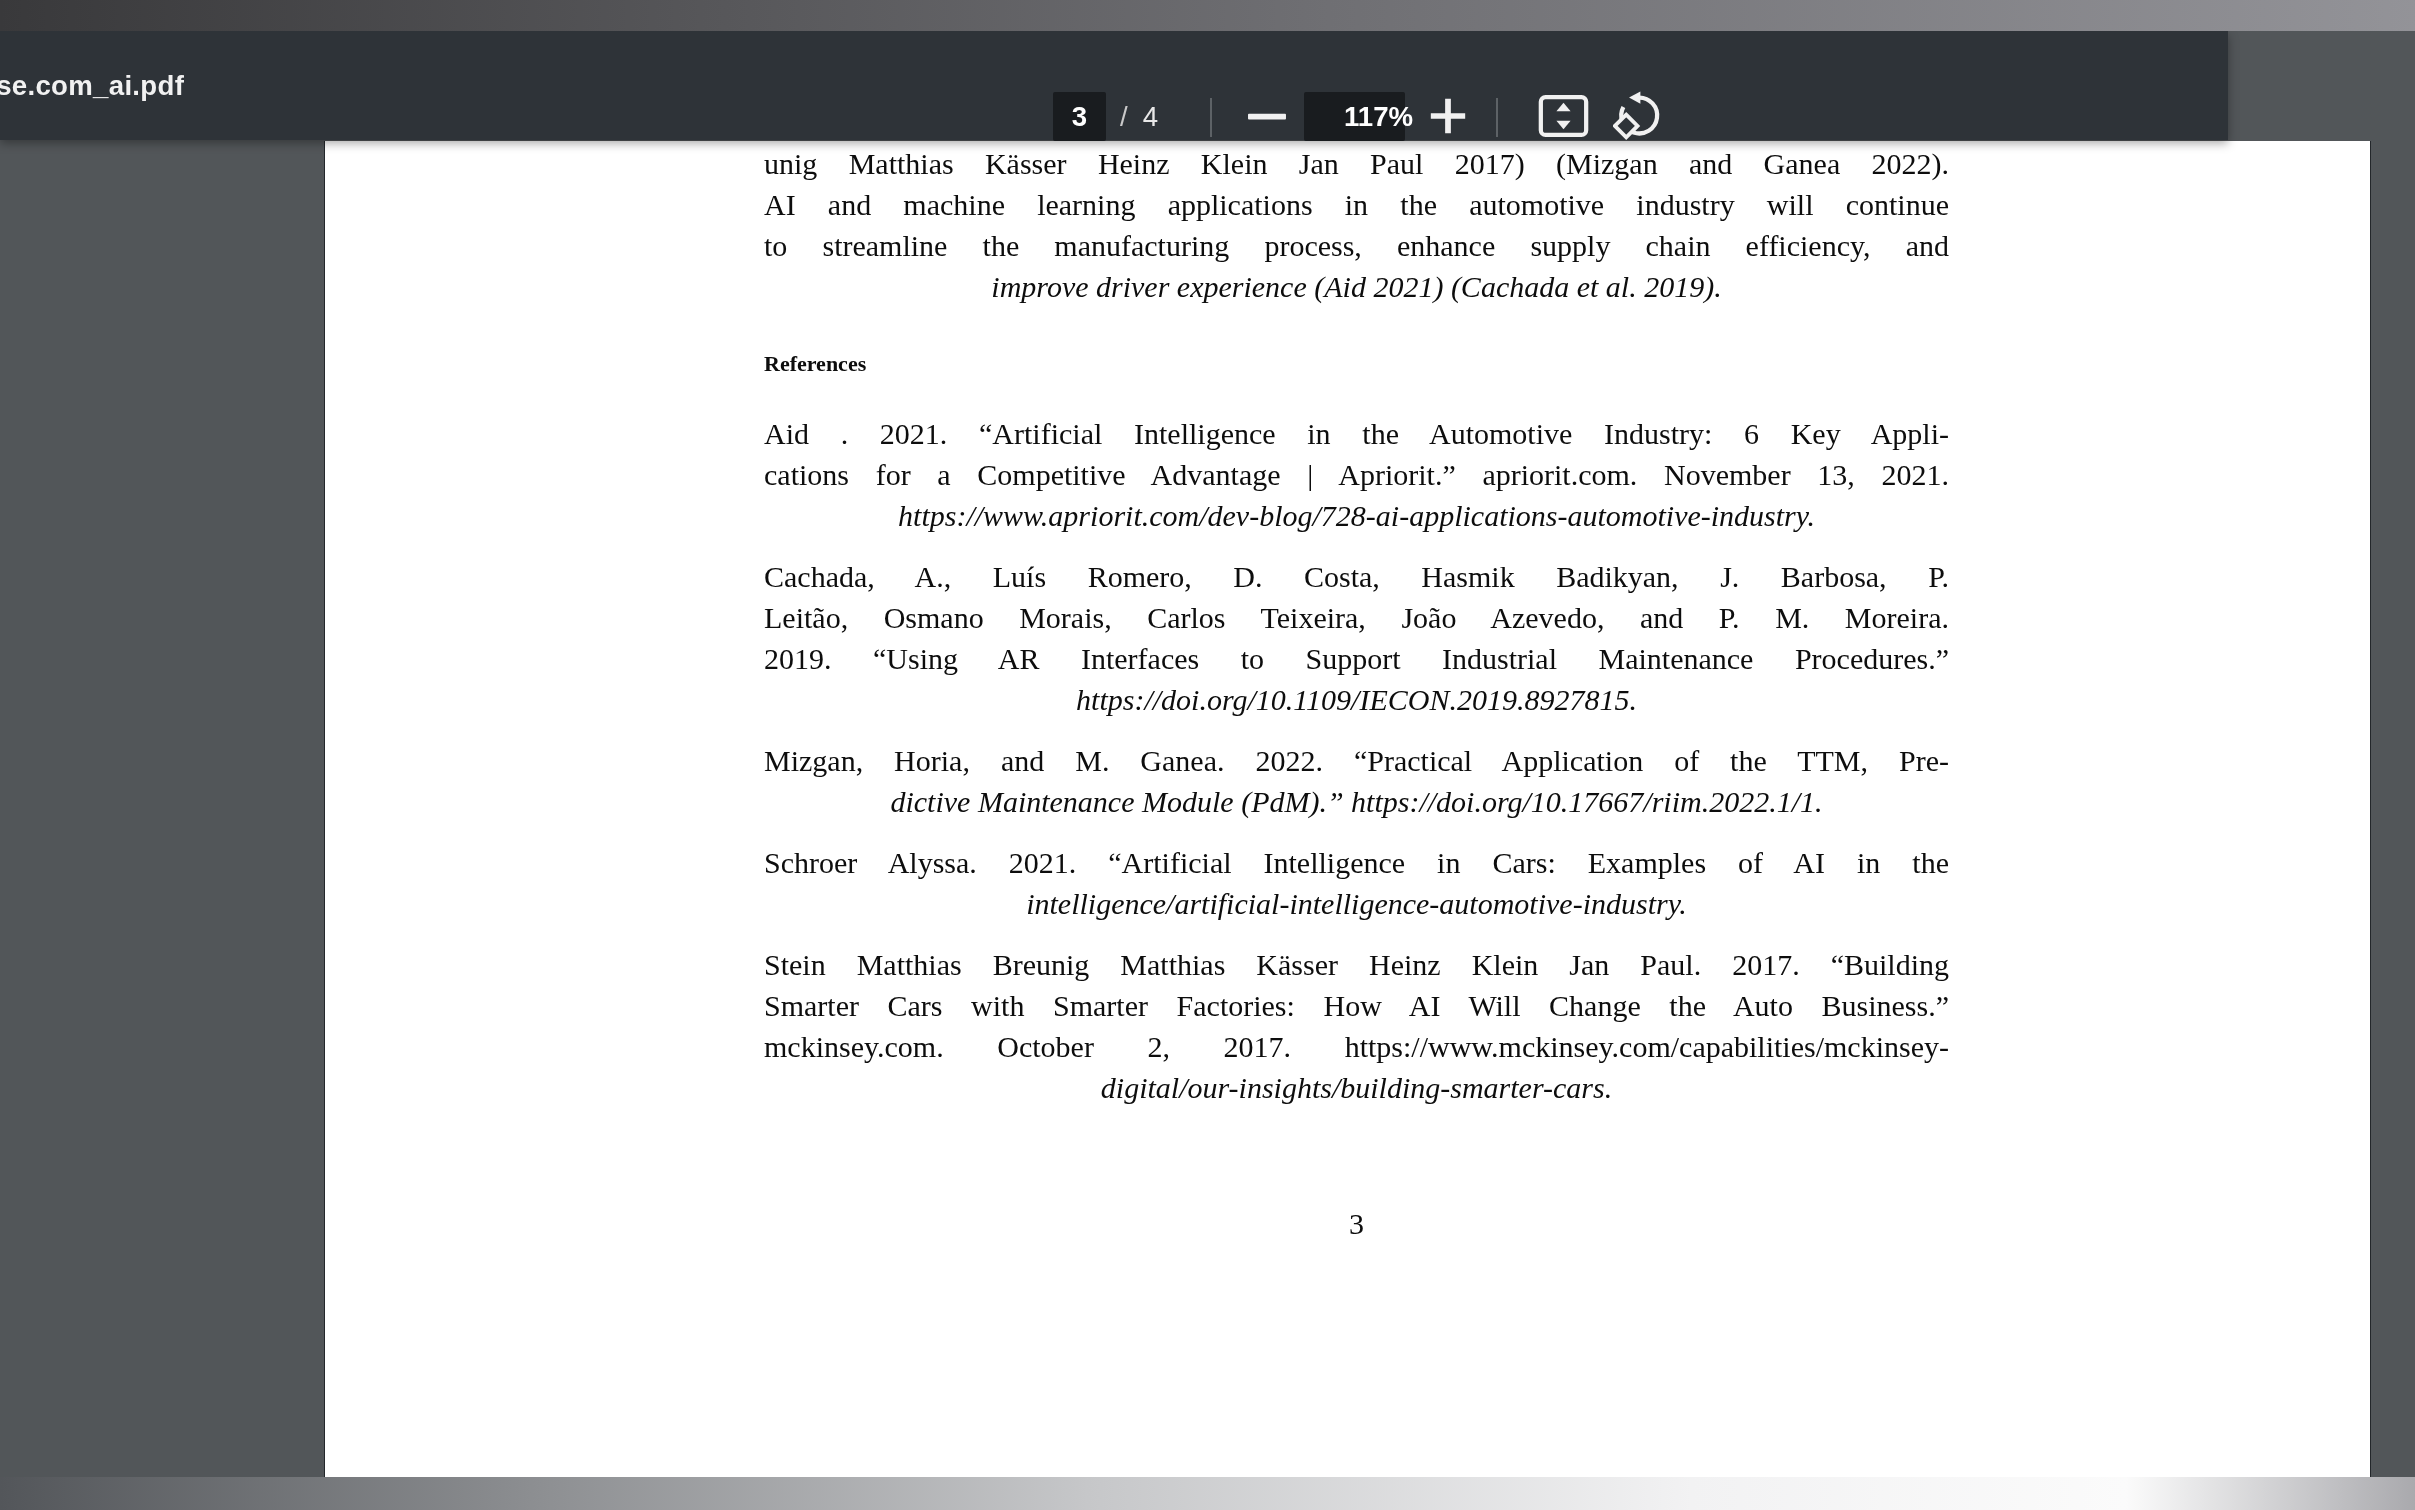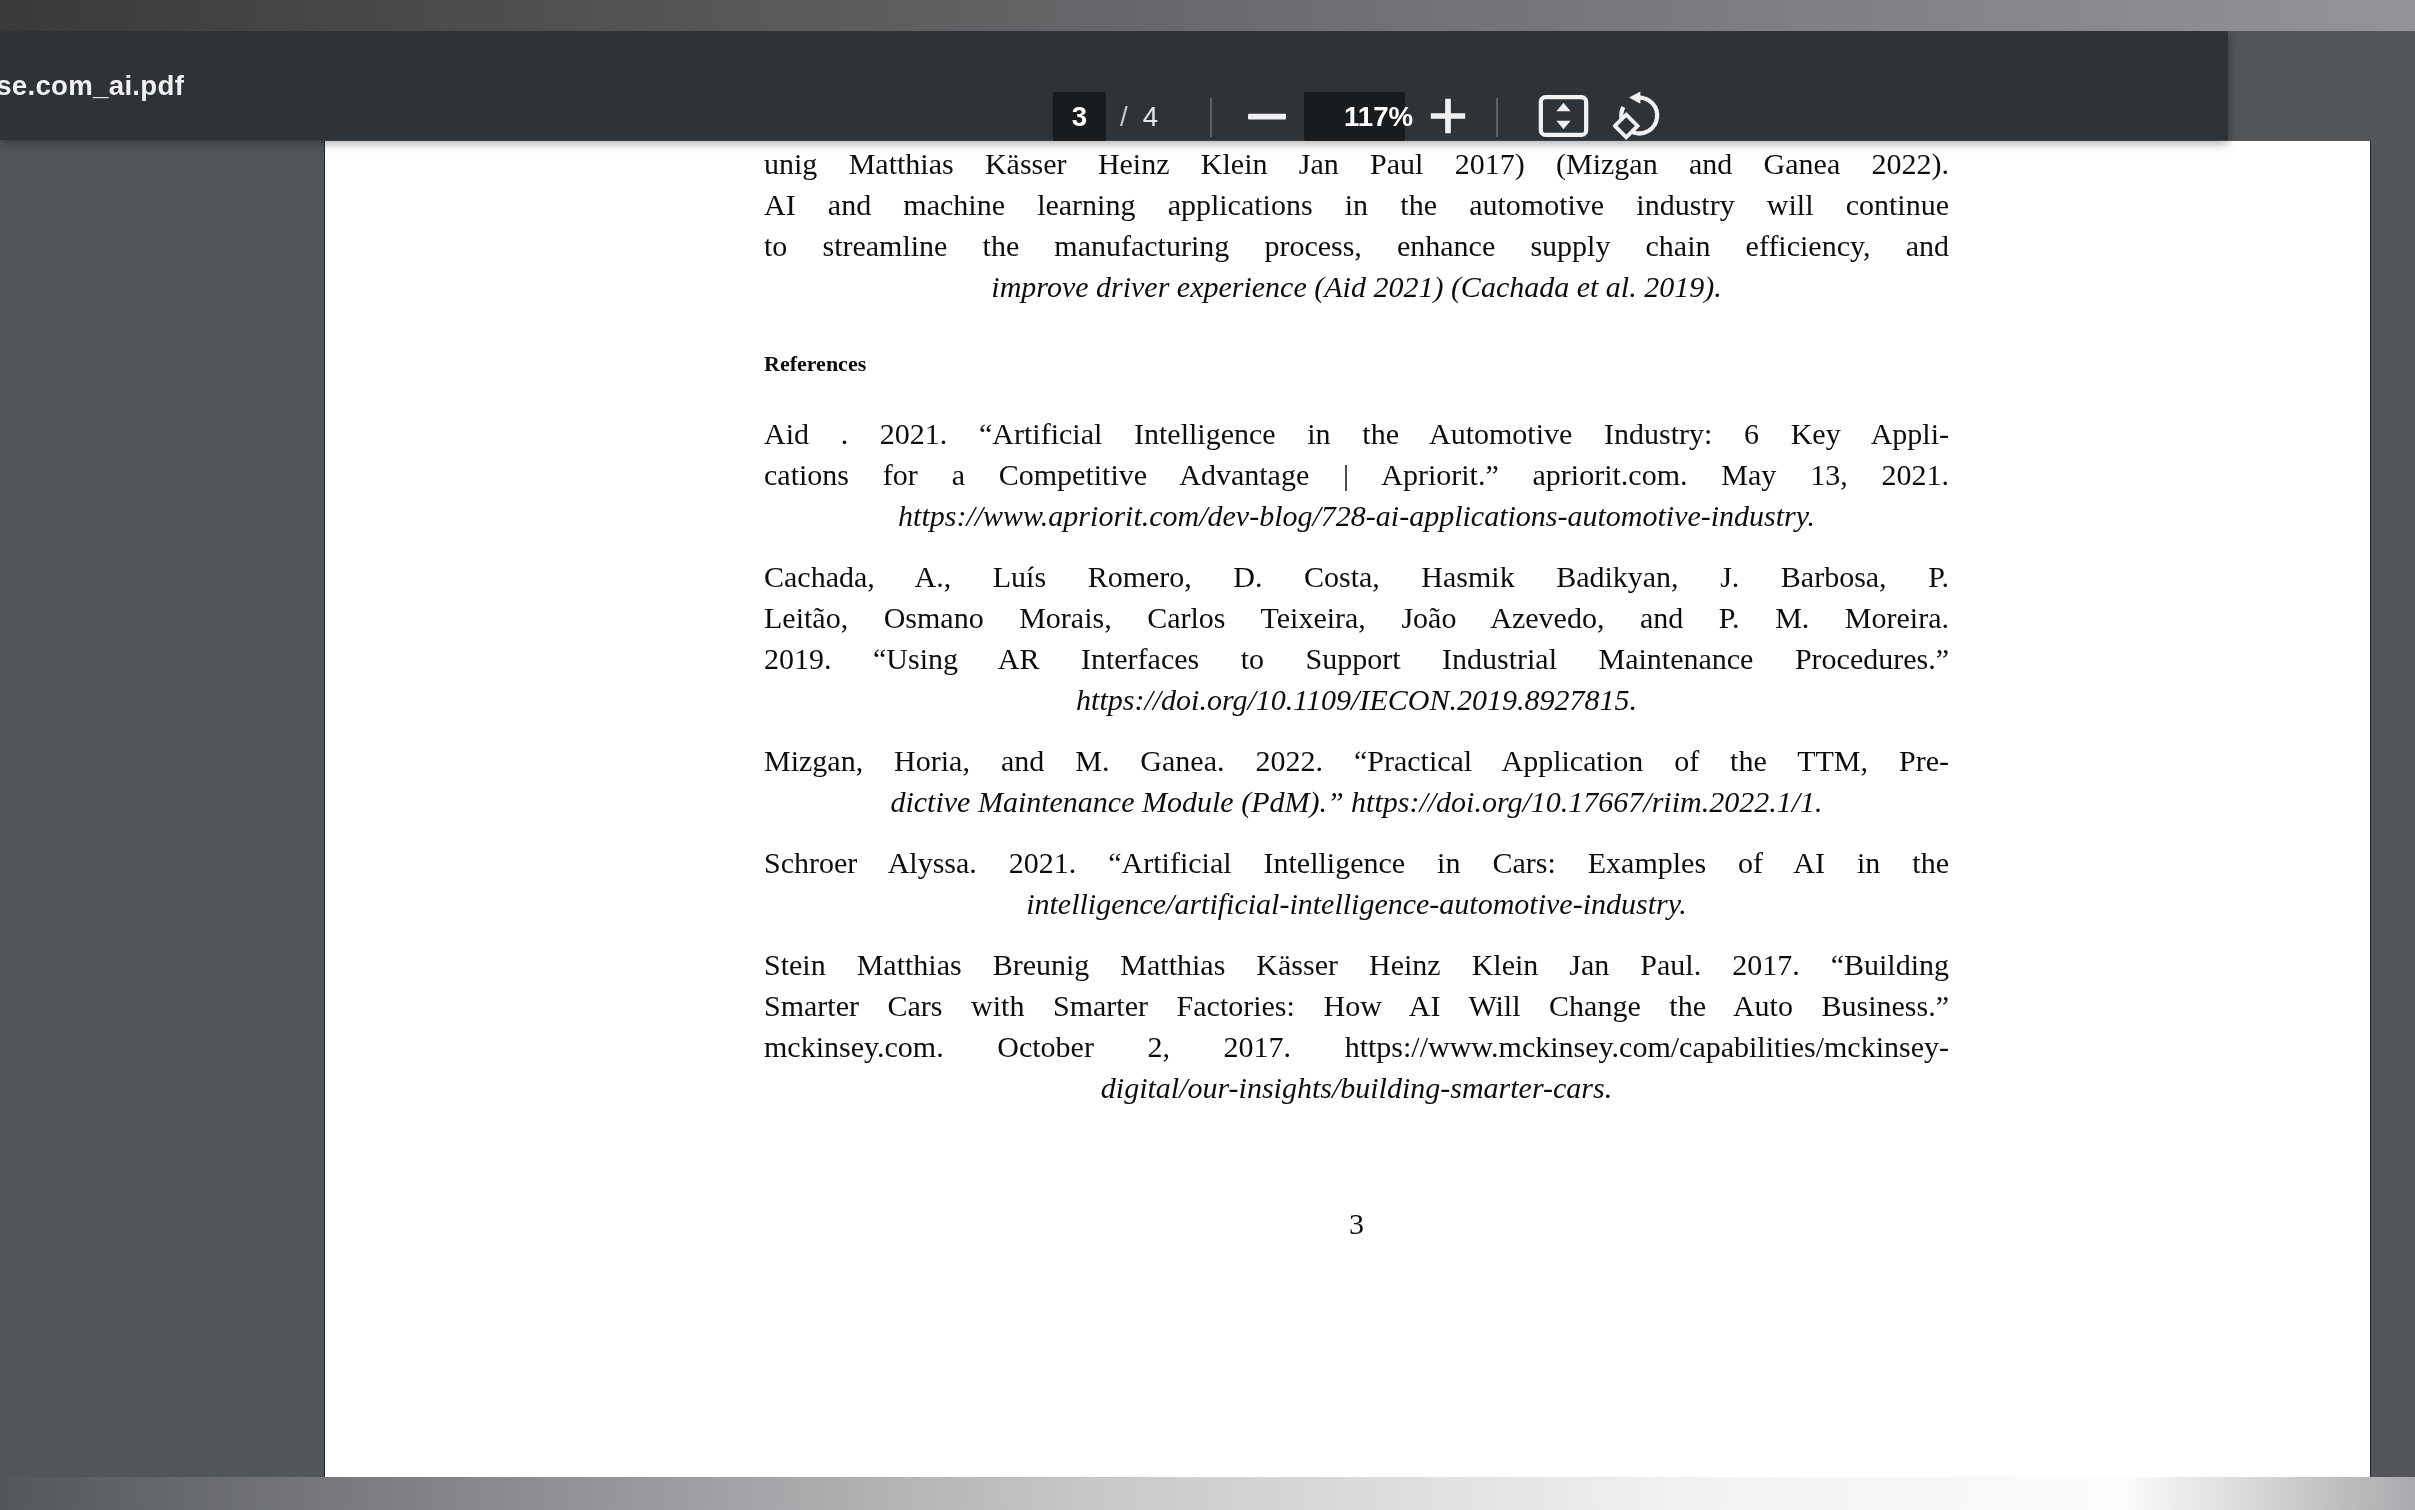--- a/index.html
+++ b/index.html
@@ -115,21 +115,21 @@
       <div class="line jl">unig Matthias Kässer Heinz Klein Jan Paul 2017) (Mizgan and Ganea 2022).</div>
       <div class="line jl">AI and machine learning applications in the automotive industry will continue</div>
       <div class="line jl">to streamline the manufacturing process, enhance supply chain efficiency, and</div>
       <div class="line ll">improve driver experience (Aid 2021) (Cachada et al. 2019).</div>
     </div>
 
     <div class="refhead">References</div>
 
     <div class="ref">
       <div class="line jl">Aid . 2021. “Artificial Intelligence in the Automotive Industry: 6 Key Appli-</div>
-      <div class="line jl">cations for a Competitive Advantage | Apriorit.” apriorit.com. May 13, 2021.</div>
+      <div class="line jl">cations for a Competitive Advantage | Apriorit.” apriorit.com. November 13, 2021.</div>
       <div class="line ll">https://www.apriorit.com/dev-blog/728-ai-applications-automotive-industry.</div>
     </div>
 
     <div class="ref">
       <div class="line jl">Cachada, A., Luís Romero, D. Costa, Hasmik Badikyan, J. Barbosa, P.</div>
       <div class="line jl">Leitão, Osmano Morais, Carlos Teixeira, João Azevedo, and P. M. Moreira.</div>
       <div class="line jl">2019. “Using AR Interfaces to Support Industrial Maintenance Procedures.”</div>
       <div class="line ll">https://doi.org/10.1109/IECON.2019.8927815.</div>
     </div>
 

